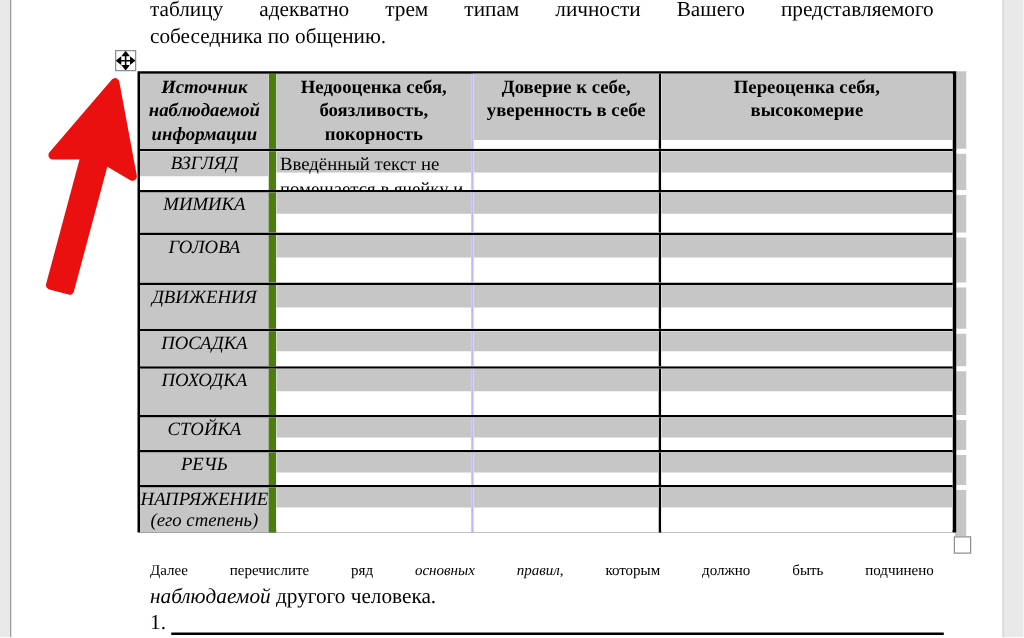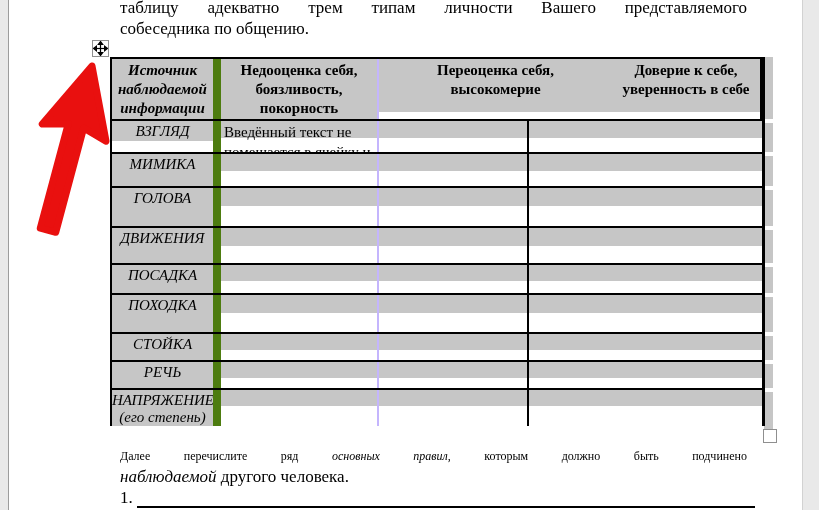--- a/index.html
+++ b/index.html
@@ -15,21 +15,21 @@
   .para-bottom-l1{position:absolute;left:120px;top:446px;width:627px;font-size:12px;line-height:20px;text-align:justify;text-align-last:justify;}
   .para-bottom-l2{position:absolute;left:120px;top:467px;width:627px;font-size:17px;line-height:20px;}
   .para-bottom-l3{position:absolute;left:120px;top:488px;width:627px;font-size:17px;line-height:20px;}
   .blank-line{position:absolute;left:137px;top:506px;width:618px;height:0;border-top:2px solid #000;}
   
   .dtable{position:absolute;left:110px;top:57px;width:655px;height:369px;box-sizing:border-box;
           border:2px solid #000;border-right-width:3px;background:#fff;z-index:2;}
   .trow{display:flex;box-sizing:border-box;border-bottom:2px solid #000;position:relative;}
   .trow.last{border-bottom:none;}
   .cell{box-sizing:border-box;position:relative;overflow:hidden;background:#fff;}
-  .c1{width:109px;border-right:8px solid #4d7c0f;}
+  .c1{width:109px;border-right:6px solid #4d7c0f;}
   .c2{width:158px;border-right:2px solid #c4b5fd;}
   .c3{width:150px;border-right:2px solid #000;}
   .c4{width:233px;}
   .shade{background:var(--shade,#c6c6c6);}
   .hdr{height:62px;}
   .hdr .cell{font-weight:bold;font-size:15px;line-height:19px;text-align:center;}
   .hdr .hshade{padding-top:2px;}
   .hshade-full{height:60px;}
   .hshade-part{height:51px;}
   .hdr .c1{font-style:italic;}
@@ -93,30 +93,30 @@
           <div>информации</div>
         </div>
       </div>
       <div class="cell c2">
         <div class="shade hshade hshade-full">
           <div>Недооценка себя,</div>
           <div>боязливость,</div>
           <div>покорность</div>
         </div>
       </div>
+      <div class="cell c3">
+        <div class="shade hshade hshade-part">
+          <div>Доверие к себе,</div>
+          <div>уверенность в себе</div>
+        </div>
+      </div>
       <div class="cell c4">
         <div class="shade hshade hshade-part">
           <div>Переоценка  себя,</div>
           <div>высокомерие</div>
-        </div>
-      </div>
-      <div class="cell c3">
-        <div class="shade hshade hshade-part">
-          <div>Доверие к себе,</div>
-          <div>уверенность в себе</div>
         </div>
       </div>
     </div>
 
     <div class="trow r0">
       <div class="cell c1">
         <div class="stripe shade"></div>
         <div class="lbl">ВЗГЛЯД</div>
       </div>
       <div class="cell c2">

